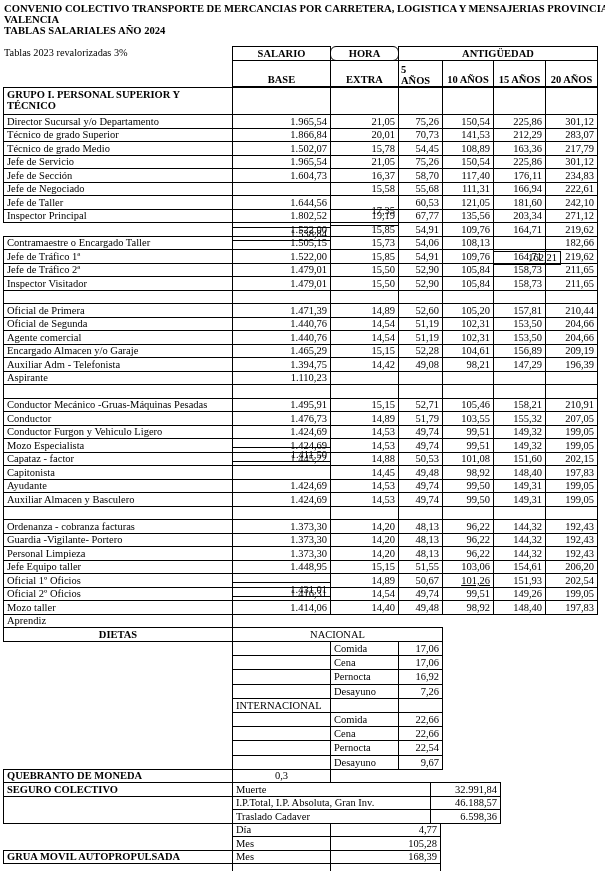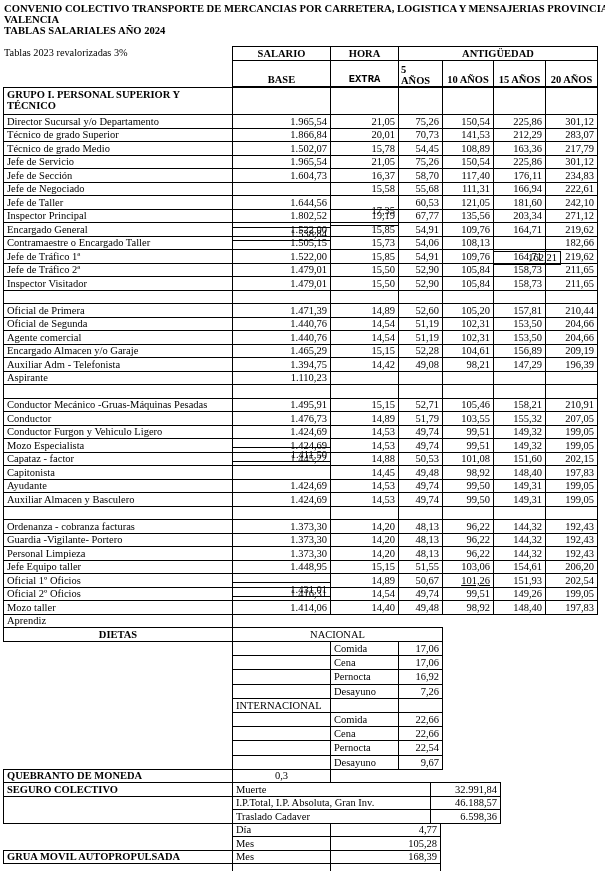--- a/index.html
+++ b/index.html
@@ -26,25 +26,25 @@
 <body>
 
 <div id="page">
 
   <div class="free t" style="left:4px;top:3px;">CONVENIO COLECTIVO TRANSPORTE DE MERCANCIAS POR CARRETERA, LOGISTICA Y MENSAJERIAS PROVINCIA</div>
   <div class="free t" style="left:4px;top:14px;">VALENCIA</div>
   <div class="free t" style="left:4px;top:25px;">TABLAS SALARIALES AÑO 2024</div>
   <div class="free note" style="left:4px;top:47px;">Tablas 2023 revalorizadas 3%</div>
 
   <div class="cell b ctr" style="left:232px;top:46px;width:99px;height:15px;">SALARIO</div>
-  <div class="cell b ctr" style="left:330px;top:46px;width:69px;height:15px;">HORA</div>
+  <div class="cell b ctr" style="left:330px;top:46px;width:69px;height:15px;border-radius:6px;">HORA</div>
   <div class="cell b ctr" style="left:398px;top:46px;width:200px;height:15px;">ANTIGÜEDAD</div>
 
   <div class="cell b ctr bot bb2" style="left:232px;top:60px;width:99px;height:28px;">BASE</div>
-  <div class="cell b ctr bot bb2" style="left:330px;top:60px;width:69px;height:28px;font-family:Liberation Mono, monospace;">EXTRA</div>
+  <div class="cell b ctr bot bb2" style="left:330px;top:60px;width:69px;height:28px;">EXTRA</div>
   <div class="cell b col5 bb2" style="left:398px;top:60px;width:45px;height:28px;">
     <span>5</span>
     <span>AÑOS</span>
   </div>
   <div class="cell b ctr bot bb2" style="left:442px;top:60px;width:52px;height:28px;">10 AÑOS</div>
   <div class="cell b ctr bot bb2" style="left:493px;top:60px;width:53px;height:28px;">15 AÑOS</div>
   <div class="cell b ctr bot bb2" style="left:545px;top:60px;width:53px;height:28px;">20 AÑOS</div>
 
   <div class="cell b lbl col topal" style="left:3px;top:87px;width:230px;height:28px;">
     <span>GRUPO I. PERSONAL SUPERIOR Y</span>
@@ -128,21 +128,20 @@
     <div class="cell num" style="left: 442px; top: 195px; width: 52px; height: 15px;">121,05</div>
     <div class="cell num" style="left: 493px; top: 195px; width: 53px; height: 15px;">181,60</div>
     <div class="cell num" style="left: 545px; top: 195px; width: 53px; height: 15px;">242,10</div>
     <div class="cell lbl" style="left: 3px; top: 209px; width: 230px; height: 14px;">Inspector Principal</div>
     <div class="cell num" style="left: 232px; top: 209px; width: 99px; height: 14px;">1.802,52</div>
     <div class="cell num" style="left: 330px; top: 209px; width: 69px; height: 14px;">19,19</div>
     <div class="cell num" style="left: 398px; top: 209px; width: 45px; height: 14px;">67,77</div>
     <div class="cell num" style="left: 442px; top: 209px; width: 52px; height: 14px;">135,56</div>
     <div class="cell num" style="left: 493px; top: 209px; width: 53px; height: 14px;">203,34</div>
     <div class="cell num" style="left: 545px; top: 209px; width: 53px; height: 14px;">271,12</div>
-    <div class="cell lbl" style="left: 3px; top: 222px; width: 230px; height: 15px;">Encargado General</div>
     <div class="cell num" style="left: 232px; top: 222px; width: 99px; height: 15px;">1.522,00</div>
     <div class="cell num" style="left: 330px; top: 222px; width: 69px; height: 15px;">15,85</div>
     <div class="cell num" style="left: 398px; top: 222px; width: 45px; height: 15px;">54,91</div>
     <div class="cell num" style="left: 442px; top: 222px; width: 52px; height: 15px;">109,76</div>
     <div class="cell num" style="left: 493px; top: 222px; width: 53px; height: 15px;">164,71</div>
     <div class="cell num" style="left: 545px; top: 222px; width: 53px; height: 15px;">219,62</div>
     <div class="cell lbl" style="left: 3px; top: 236px; width: 230px; height: 14px;">Contramaestre o Encargado Taller</div>
     <div class="cell num" style="left: 232px; top: 236px; width: 99px; height: 14px;">1.505,15</div>
     <div class="cell num" style="left: 330px; top: 236px; width: 69px; height: 14px;">15,73</div>
     <div class="cell num" style="left: 398px; top: 236px; width: 45px; height: 14px;">54,06</div>

